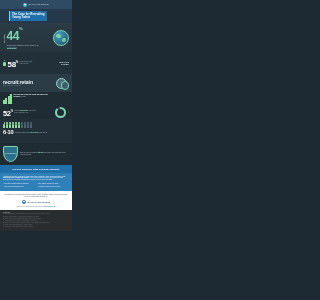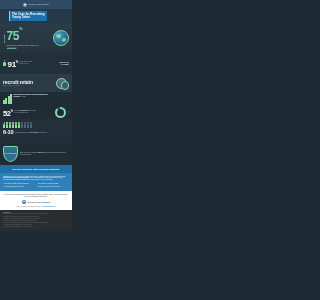--- a/index.html
+++ b/index.html
@@ -159,35 +159,35 @@
     <div class="titlebox">
       <div class="title-l1">The Case for Recruiting</div>
       <div class="title-l2">Young Talent</div>
     </div>
   </div>
 
   <div class="band stat1">
     <div class="vlabel">By 2025,</div>
     <div style="margin-left:1.5px;">
       <div>
-        <span class="bignum">75</span><span class="bigpct">%</span>
+        <span class="bignum">44</span><span class="bigpct">%</span>
       </div>
       <div class="s1txt tiny">
         <span>of the global workforce will be made up of </span><b>millennials.</b>
       </div>
     </div>
     <div class="globe"></div>
   </div>
 
   <div class="band stat2">
     <span class="icoperson">
         <b></b>
         <i></i>
       </span>
-    <span class="num91"><span>91</span><sup>%</sup></span>
+    <span class="num91"><span>58</span><sup>%</sup></span>
     <span class="s2txt micro">of millennials expect to stay in a job</span>
     <span class="s2right tiny upper">
       <span>LESS THAN</span><br>
       <span class="hl">3 YEARS.</span>
     </span>
   </div>
 
   <div class="band rrband">
     <div class="rrlogo">
       <div class="l1"><span>recruit</span><span>:</span><span>retain</span></div>

